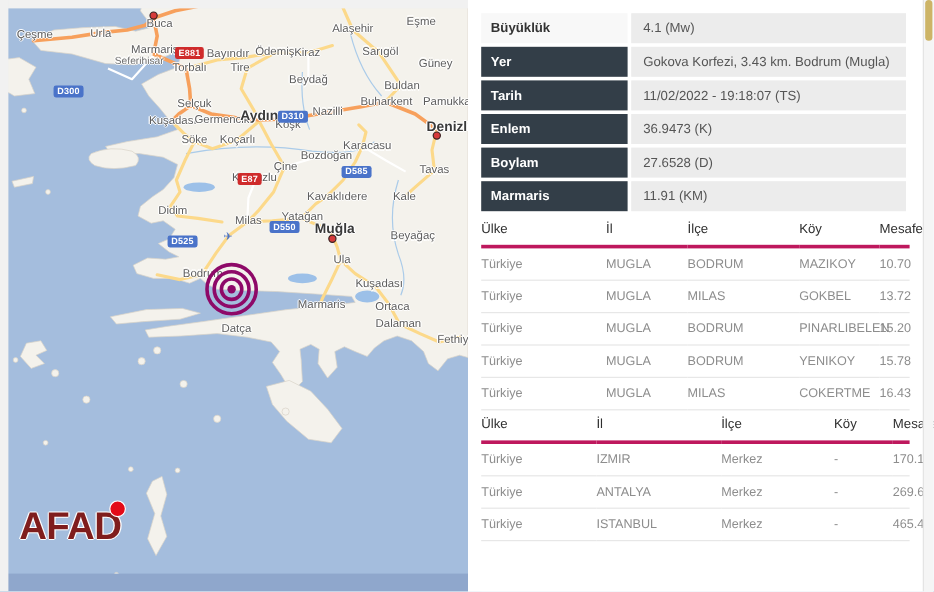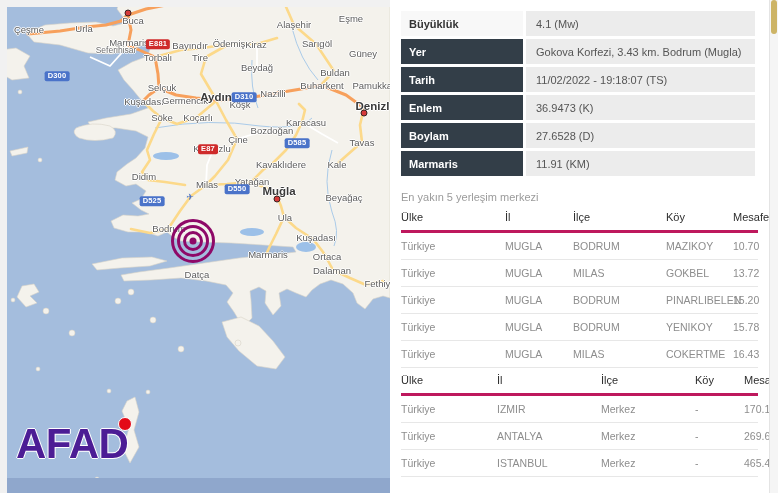--- a/index.html
+++ b/index.html
@@ -20,22 +20,22 @@
   .badge.red{background:#cf2b2b;}
   .citydot{position:absolute;width:7px;height:7px;border-radius:50%;background:#d63a3a;border:1.5px solid #3a2323;
       transform:translate(-50%,-50%);z-index:3;box-sizing:border-box;}
   .plane{position:absolute;transform:translate(-50%,-50%);color:#4a73c9;font-size:9px;z-index:3;}
   .epicenter{position:absolute;left:193px;top:241px;width:0;height:0;z-index:5;}
   .epicenter div{position:absolute;border-radius:50%;border:3px solid #8e0968;transform:translate(-50%,-50%);}
   .ep1{width:38px;height:38px;}
   .ep2{width:26px;height:26px;}
   .ep3{width:14px;height:14px;}
   .ep4{width:7px;height:7px;background:#8e0968;border-width:0 !important;}
-  .afad{position:absolute;left:16px;top:420px;z-index:7;font-weight:900;font-size:42px;letter-spacing:-.5px;
-      color:#4c1d95;text-shadow:1px 0 0 #fff,-1px 0 0 #fff,0 1px 0 #fff,0 -1px 0 #fff;}
+  .afad{position:absolute;left:16px;top:420px;z-index:7;font-weight:900;font-size:32px;letter-spacing:-.5px;
+      color:#7f1d1d;text-shadow:1px 0 0 #fff,-1px 0 0 #fff,0 1px 0 #fff,0 -1px 0 #fff;}
   .afad .flagdot{position:absolute;right:-4px;top:-3px;width:12px;height:12px;border-radius:50%;background:#e30a17;
       border:1px solid #fff;}
 
   
   .panel{position:relative;flex:1;background:#fff;padding:8px 20px 0 8px;box-sizing:border-box;overflow:hidden;border-radius:13px;}
   table{border-collapse:separate;border-spacing:3px;width:100%;table-layout:fixed;}
   .detail th{background:#333e48;color:#fff;font-size:11px;font-weight:bold;text-align:left;
       padding:6px 8px;width:106px;height:13px;}
   .detail tr.lightrow th{background:#f8f8f8;color:#333;}
   .detail td{background:#ececec;color:#555;font-size:11px;padding:6px 10px;}
@@ -228,21 +228,20 @@
         <th>Boylam</th>
         <td>27.6528 (D)</td>
       </tr>
       <tr>
         <th>Marmaris</th>
         <td>11.91 (KM)</td>
       </tr>
     </tbody>
       </table>
 
-    <div class="tbl-title">En yakın 5 yerleşim merkezi</div>
     <table class="list">
       <colgroup>
           <col style="width:104px">
           <col style="width:68px">
           <col style="width:93px">
           <col style="width:67px">
           <col>
         </colgroup>
       <thead>
         <tr>

